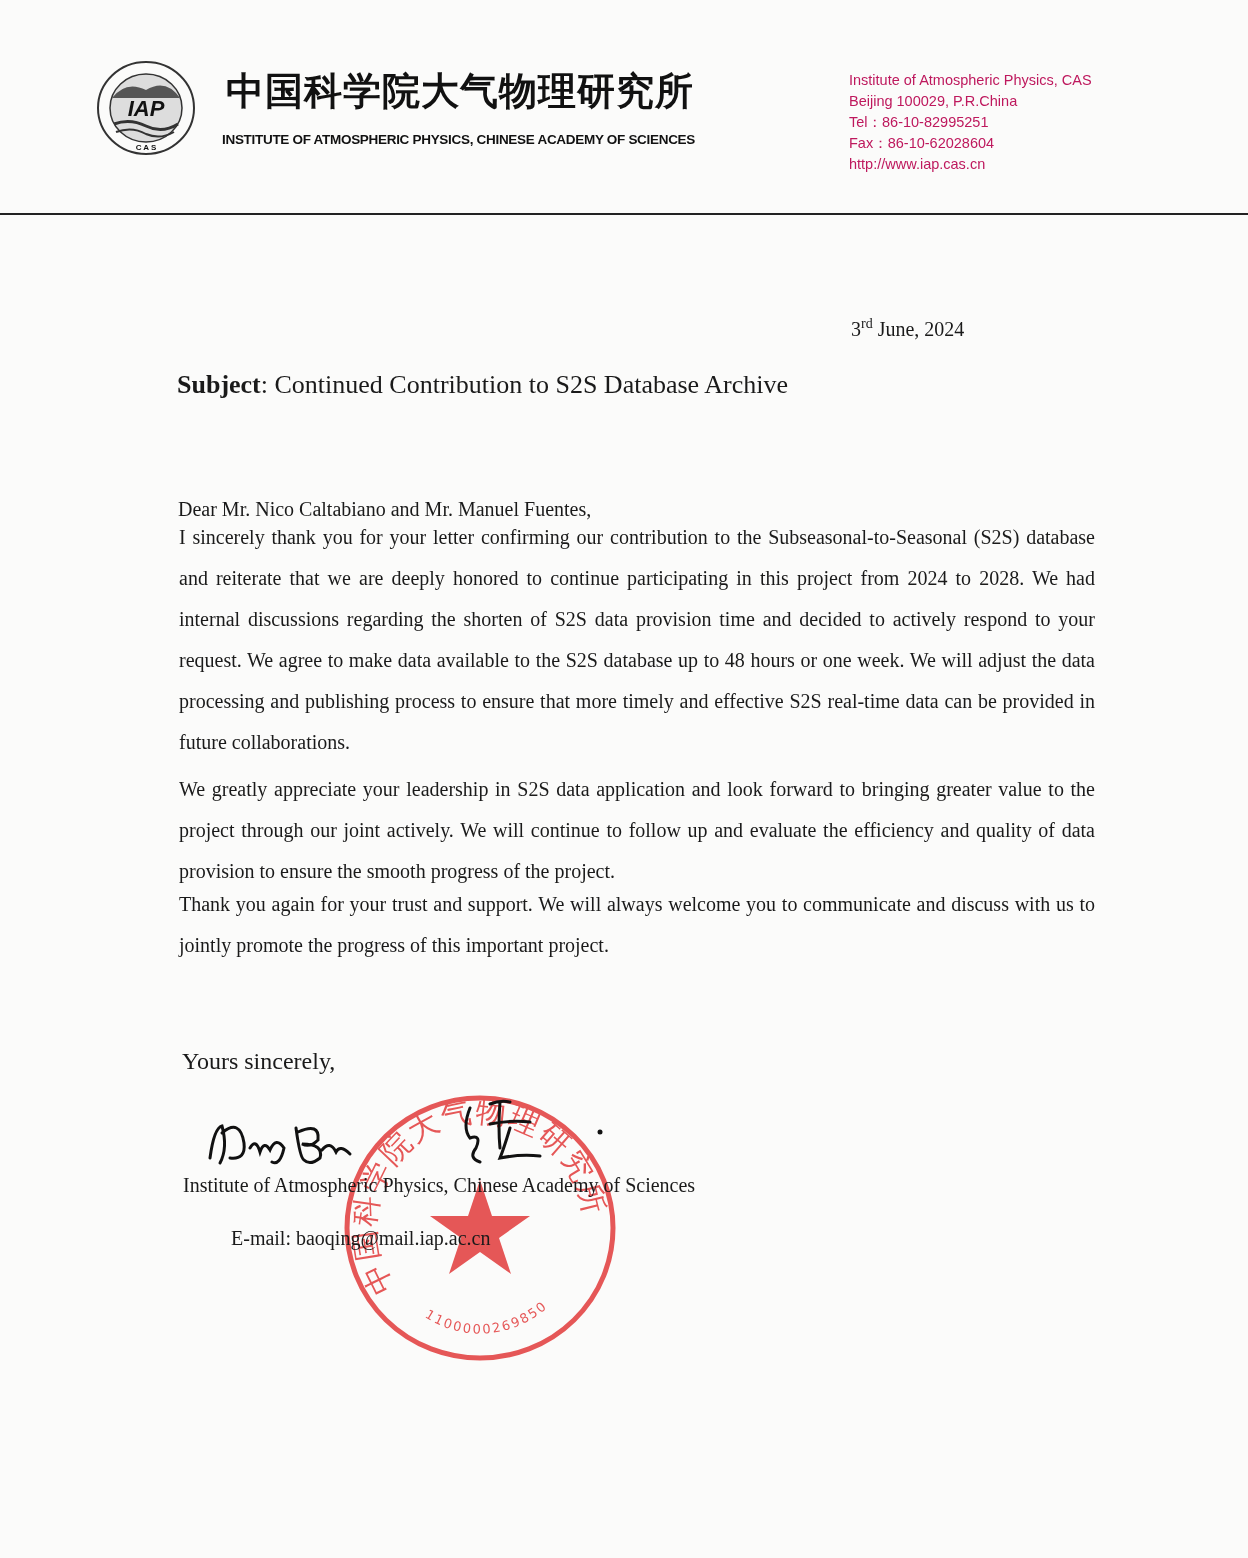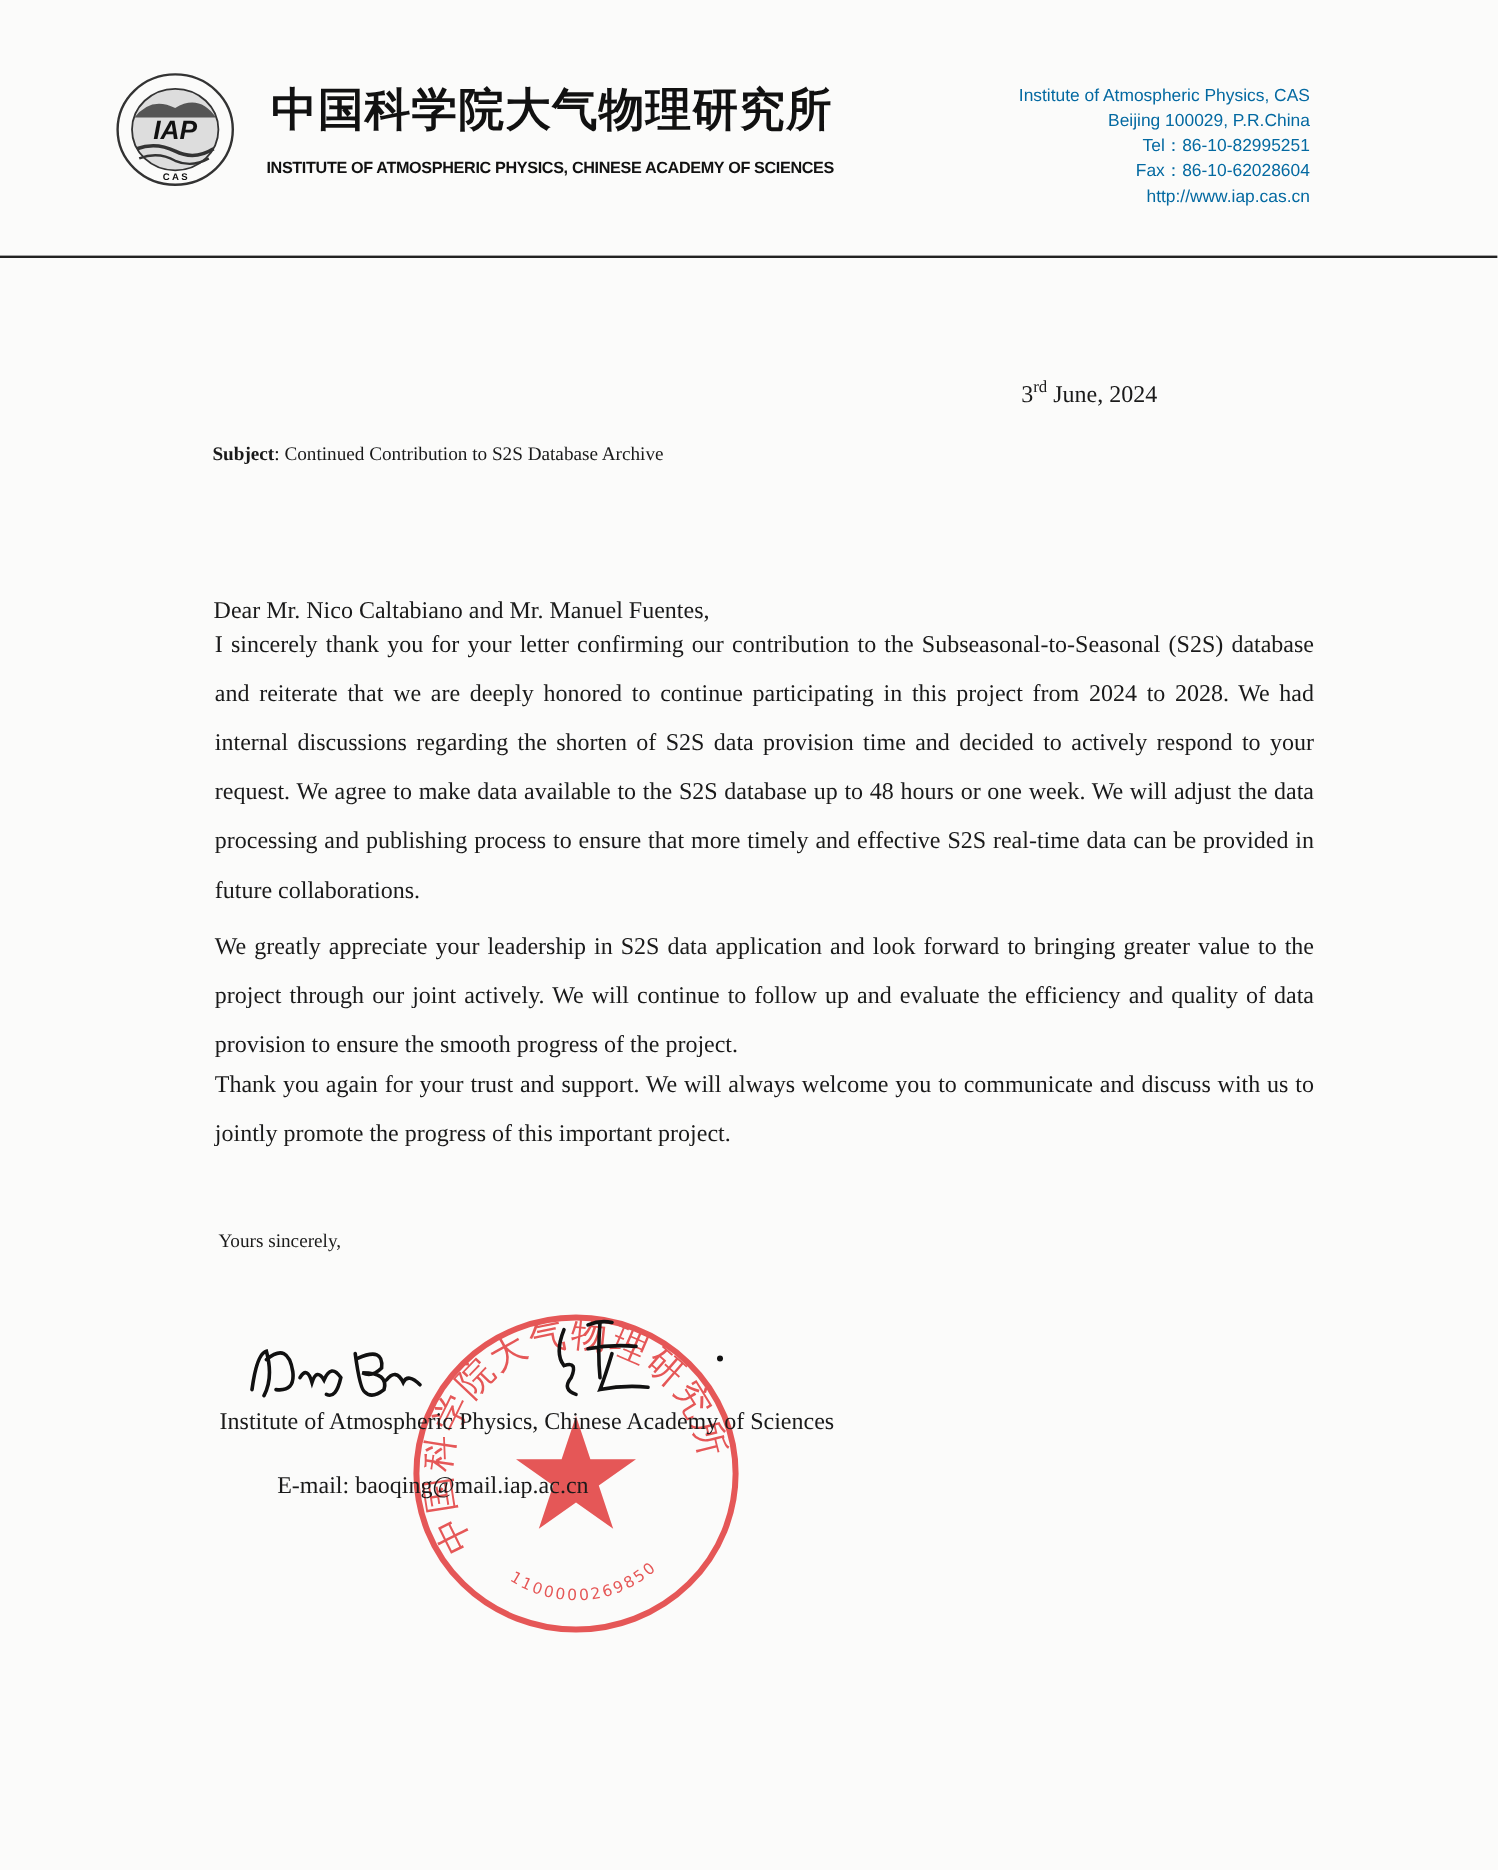--- a/index.html
+++ b/index.html
@@ -15,39 +15,39 @@
   .cn-title {
     left: 226px; top: 66px; font-family: "DejaVu Sans", sans-serif;
     font-size: 38px; font-weight: bold; letter-spacing: 1px; color: #111;
   }
   .en-title {
     left: 222px; top: 132px; font-family: "Liberation Sans", sans-serif;
     font-size: 13.5px; font-weight: bold; color: #111; letter-spacing: -0.3px;
   }
   .contact {
     left: 849px; top: 70px; font-family: "Liberation Sans", sans-serif;
-    font-size: 14.5px; line-height: 21px; color: #0369a1; text-align: right;
+    font-size: 14.5px; line-height: 21px; color: #be185d;
   }
   .contact div { white-space: nowrap; }
   .rule { left: 0; top: 213px; width: 1248px; height: 2px; background: #222; }
 
   
   .date { left: 851px; top: 316px; font-size: 20px; }
   .date sup { font-size: 14px; vertical-align: 8px; }
-  .subject { left: 177px; top: 370px; font-size: 16px; }
+  .subject { left: 177px; top: 370px; font-size: 26px; }
   .subject b { font-weight: bold; }
   .salutation { left: 178px; top: 473px; font-size: 20px; margin-top: 25px; }
   .para {
     left: 179px; width: 916px; font-size: 20px; line-height: 41px;
     text-align: justify;
   }
   .p1 { top: 517px; }
   .p2 { top: 769px; }
   .p3 { top: 884px; }
-  .closing { left: 182px; top: 1026px; font-size: 16px; }
+  .closing { left: 182px; top: 1048px; font-size: 24px; }
   .sig-org { left: 183px; top: 1174px; font-size: 20px; }
   .sig-email { left: 183px; top: 1227px; font-size: 20px; margin-left: 48px; }
   .signature { left: 200px; top: 1088px; width: 420px; height: 90px; }
   .stamp { left: 340px; top: 1090px; width: 280px; height: 275px; opacity: 0.85; }
 </style>
 </head>
 <body>
 
 <div class="abs logo">
   <svg width="100" height="96" viewBox="0 0 100 96">

